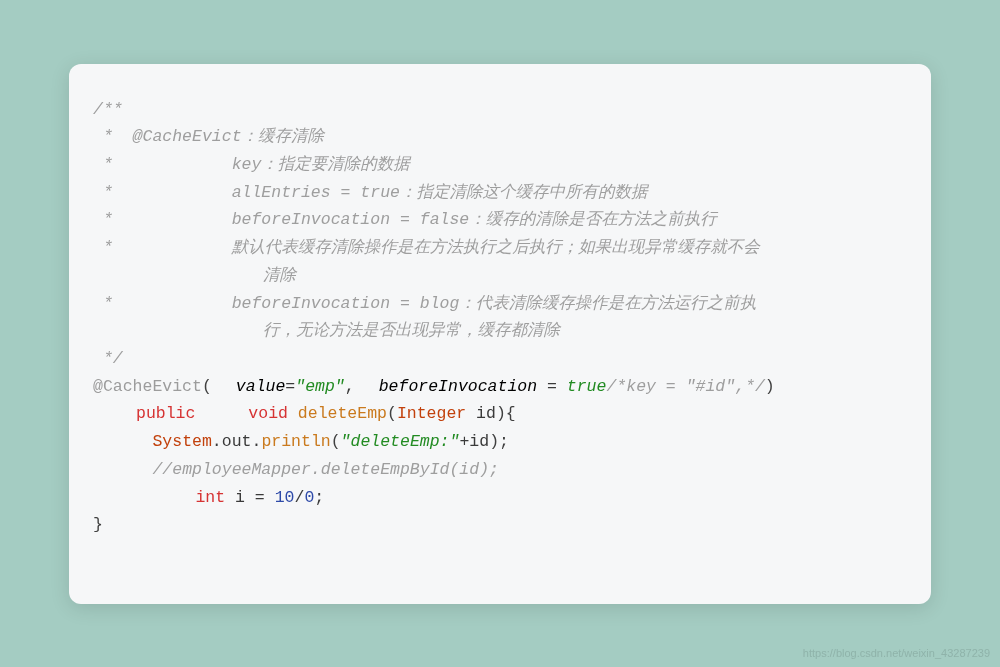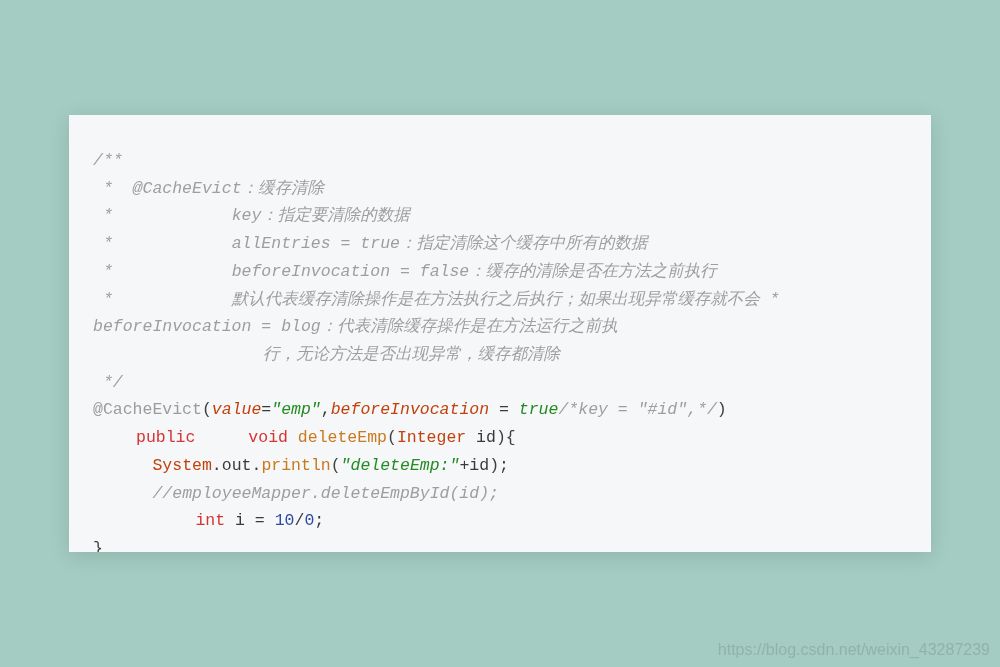--- a/index.html
+++ b/index.html
@@ -8,66 +8,66 @@
       height: 667px;
       background: #a4ccc2;
       display: flex;
       align-items: center;
       justify-content: center;
       font-family: "Consolas", "Monaco", "Courier New", monospace;
       position: relative;
     }
     .code-card {
       width: 862px;
-      height: 437px;
+      height: 540px;
       background: #f6f7f8;
-      border-radius: 0;
+      border-radius: 12px;
       box-shadow: 0 4px 20px rgba(0,0,0,0.12);
       padding: 32px 24px;
       overflow: hidden;
     }
     pre {
       font-family: "Consolas", "Monaco", "Courier New", monospace;
       font-size: 16.5px;
       line-height: 1.68;
       white-space: pre-wrap;
       word-break: break-word;
       font-style: normal;
     }
     .c { color: #9e9e9e; font-style: italic; }
     .ano { color: #9c9c9c; }
     .par { color: #404040; }
-    .key { color: #c2410c; font-style: italic; }
+    .key { color: #000000; font-style: italic; margin-left: 24px; }
     .str { color: #228b22; font-style: italic; }
     .kw { color: #d63333; margin-left: 43px; }
     .cls { color: #c2410c; font-family: Liberation Mono, monospace; }
     .meth { color: #ca7a1e; }
     .num { color: #2e4aa8; }
     .plain { color: #3a3a3a; }
     .line2 { display: block; padding-left: 170px; }
     .watermark {
       position: absolute;
       right: 10px;
       bottom: 8px;
-      font-size: 16px;
+      font-size: 11px;
       color: #8fb3aa;
       font-family: Arial, sans-serif;
       font-style: normal;
     }
   </style>
 </head>
 <body>
 
 <div class="code-card">
 <pre><span class="c">/**</span>
 <span class="c"> *  @CacheEvict：缓存清除</span>
 <span class="c"> *            key：指定要清除的数据</span>
 <span class="c"> *            allEntries = true：指定清除这个缓存中所有的数据</span>
 <span class="c"> *            beforeInvocation = false：缓存的清除是否在方法之前执行</span>
-<span class="c"> *            默认代表缓存清除操作是在方法执行之后执行；如果出现异常缓存就不会</span><span class="c"> *            beforeInvocation = blog：代表清除缓存操作是在方法运行之前执</span><span class="c line2">行，无论方法是否出现异常，缓存都清除</span><span class="c"> */</span>
+<span class="c"> *            默认代表缓存清除操作是在方法执行之后执行；如果出现异常缓存就不会</span><span class="c line2">清除</span><span class="c"> *            beforeInvocation = blog：代表清除缓存操作是在方法运行之前执</span><span class="c line2">行，无论方法是否出现异常，缓存都清除</span><span class="c"> */</span>
 <span class="ano">@CacheEvict</span><span class="par">(</span><span class="key">value</span><span class="plain">=</span><span class="str">"emp"</span><span class="plain">,</span><span class="key">beforeInvocation </span><span class="plain">= </span><span class="str">true</span><span class="c">/*key = "#id",*/</span><span class="par">)</span>
 <span class="kw">public</span><span> </span><span class="kw">void</span><span> </span><span class="meth">deleteEmp</span><span class="par">(</span><span class="cls">Integer</span><span> </span><span class="plain">id</span><span class="par">){</span>
 <span>      </span><span class="cls">System</span><span class="plain">.</span><span class="plain">out</span><span class="plain">.</span><span class="meth">println</span><span class="par">(</span><span class="str">"deleteEmp:"</span><span class="plain">+</span><span class="plain">id</span><span class="par">);</span>
 <span class="c">      //employeeMapper.deleteEmpById(id);</span>
 <span>      </span><span class="kw">int</span><span> </span><span class="plain">i </span><span class="plain">= </span><span class="num">10</span><span class="plain">/</span><span class="num">0</span><span class="plain">;</span>
 <span class="par">}</span></pre>
 </div>
 
 <div class="watermark">https://blog.csdn.net/weixin_43287239</div>
 

